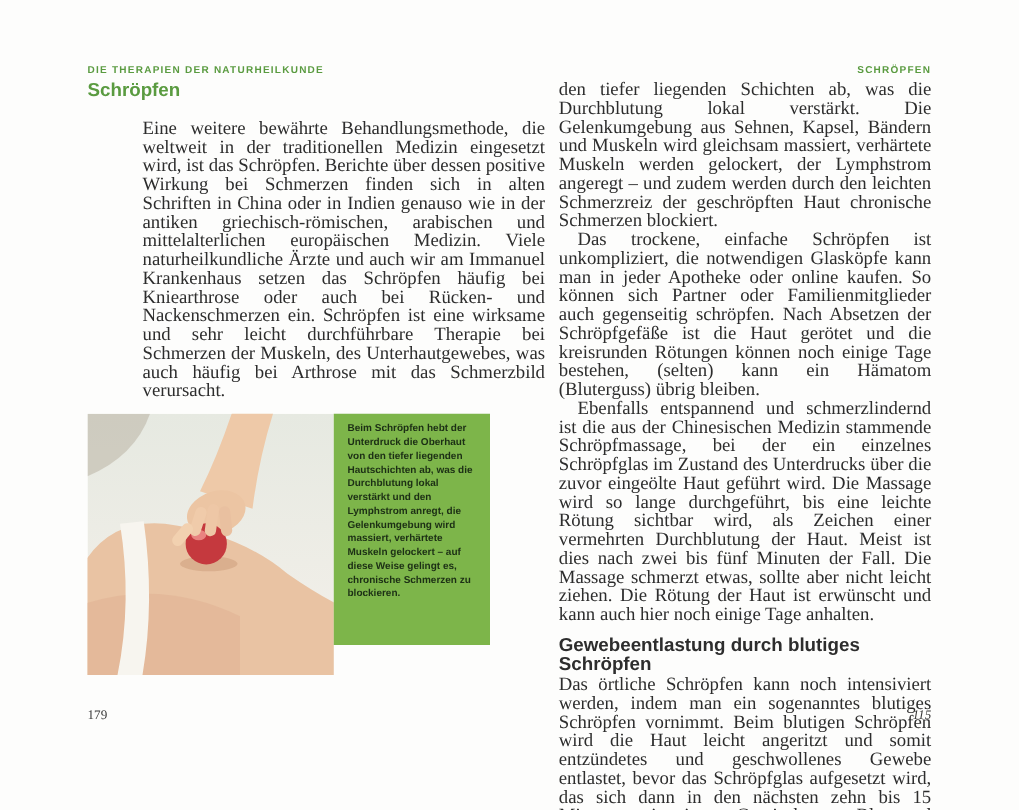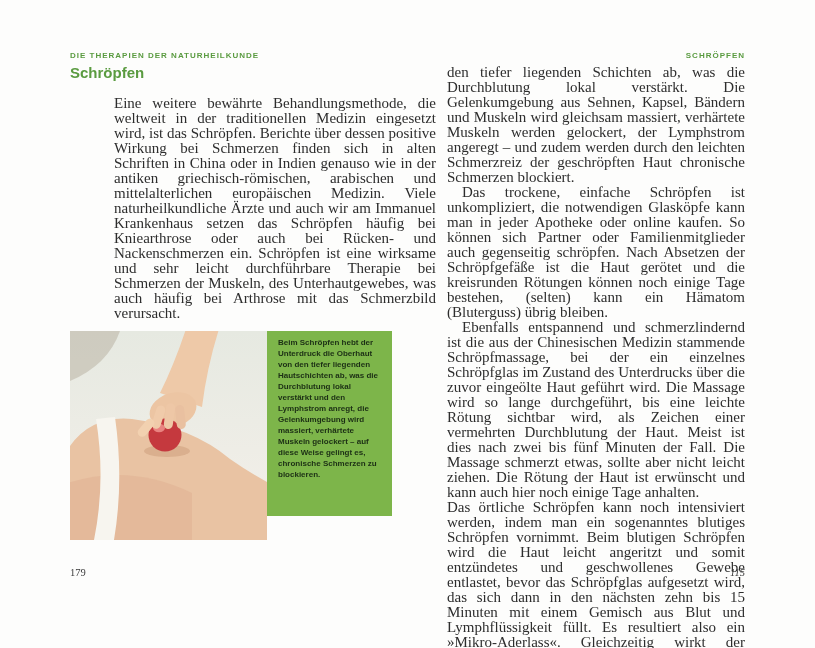--- a/index.html
+++ b/index.html
@@ -128,18 +128,19 @@
   </div>
 
   <div class="page-number left">179</div>
 
   <div class="running-header right">SCHRÖPFEN</div>
 
   <div class="body-col right-body">
     <p>den tiefer liegenden Schichten ab, was die Durchblutung lokal verstärkt. Die Gelenkumgebung aus Sehnen, Kapsel, Bändern und Muskeln wird gleichsam massiert, verhärtete Muskeln werden gelockert, der Lymphstrom angeregt – und zudem werden durch den leichten Schmerzreiz der geschröpften Haut chronische Schmerzen blockiert.</p>
     <p class="indent">Das trockene, einfache Schröpfen ist unkompliziert, die notwendigen Glasköpfe kann man in jeder Apotheke oder online kaufen. So können sich Partner oder Familienmitglieder auch gegenseitig schröpfen. Nach Absetzen der Schröpfgefäße ist die Haut gerötet und die kreisrunden Rötungen können noch einige Tage bestehen, (selten) kann ein Hämatom (Bluterguss) übrig bleiben.</p>
     <p class="indent">Ebenfalls entspannend und schmerzlindernd ist die aus der Chinesischen Medizin stammende Schröpfmassage, bei der ein einzelnes Schröpfglas im Zustand des Unterdrucks über die zuvor eingeölte Haut geführt wird. Die Massage wird so lange durchgeführt, bis eine leichte Rötung sichtbar wird, als Zeichen einer vermehrten Durchblutung der Haut. Meist ist dies nach zwei bis fünf Minuten der Fall. Die Massage schmerzt etwas, sollte aber nicht leicht ziehen. Die Rötung der Haut ist erwünscht und kann auch hier noch einige Tage anhalten.</p>
+    <p class="section-subheading">Gewebeentlastung durch blutiges Schröpfen</p>
     <p>Das örtliche Schröpfen kann noch intensiviert werden, indem man ein sogenanntes blutiges Schröpfen vornimmt. Beim blutigen Schröpfen wird die Haut leicht angeritzt und somit entzündetes und geschwollenes Gewebe entlastet, bevor das Schröpfglas aufgesetzt wird, das sich dann in den nächsten zehn bis 15 Minuten mit einem Gemisch aus Blut und Lymphflüssigkeit füllt. Es resultiert also ein »Mikro-Aderlass«. Gleichzeitig wirkt der mechanische Reiz des Schröpfens – manchmal kann das auch ein leichter Schmerz sein – über die Nervenbahnen auf entferntere Regionen und die Schmerzverarbeitung im Gehirn. Das blutige Schröpfen muss durch einen Therapeuten vorgenommen werden.</p>
   </div>
 
   <div class="page-number right">115</div>
 
 </div>
 
 </body></html>

